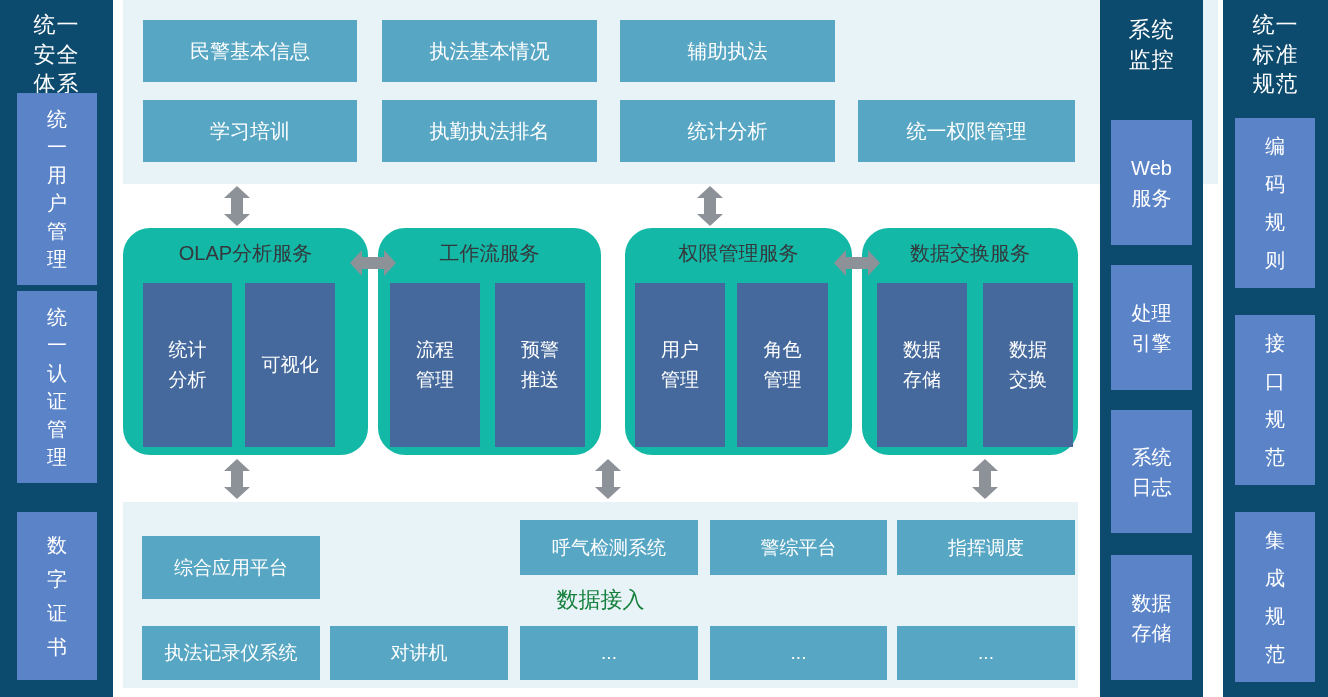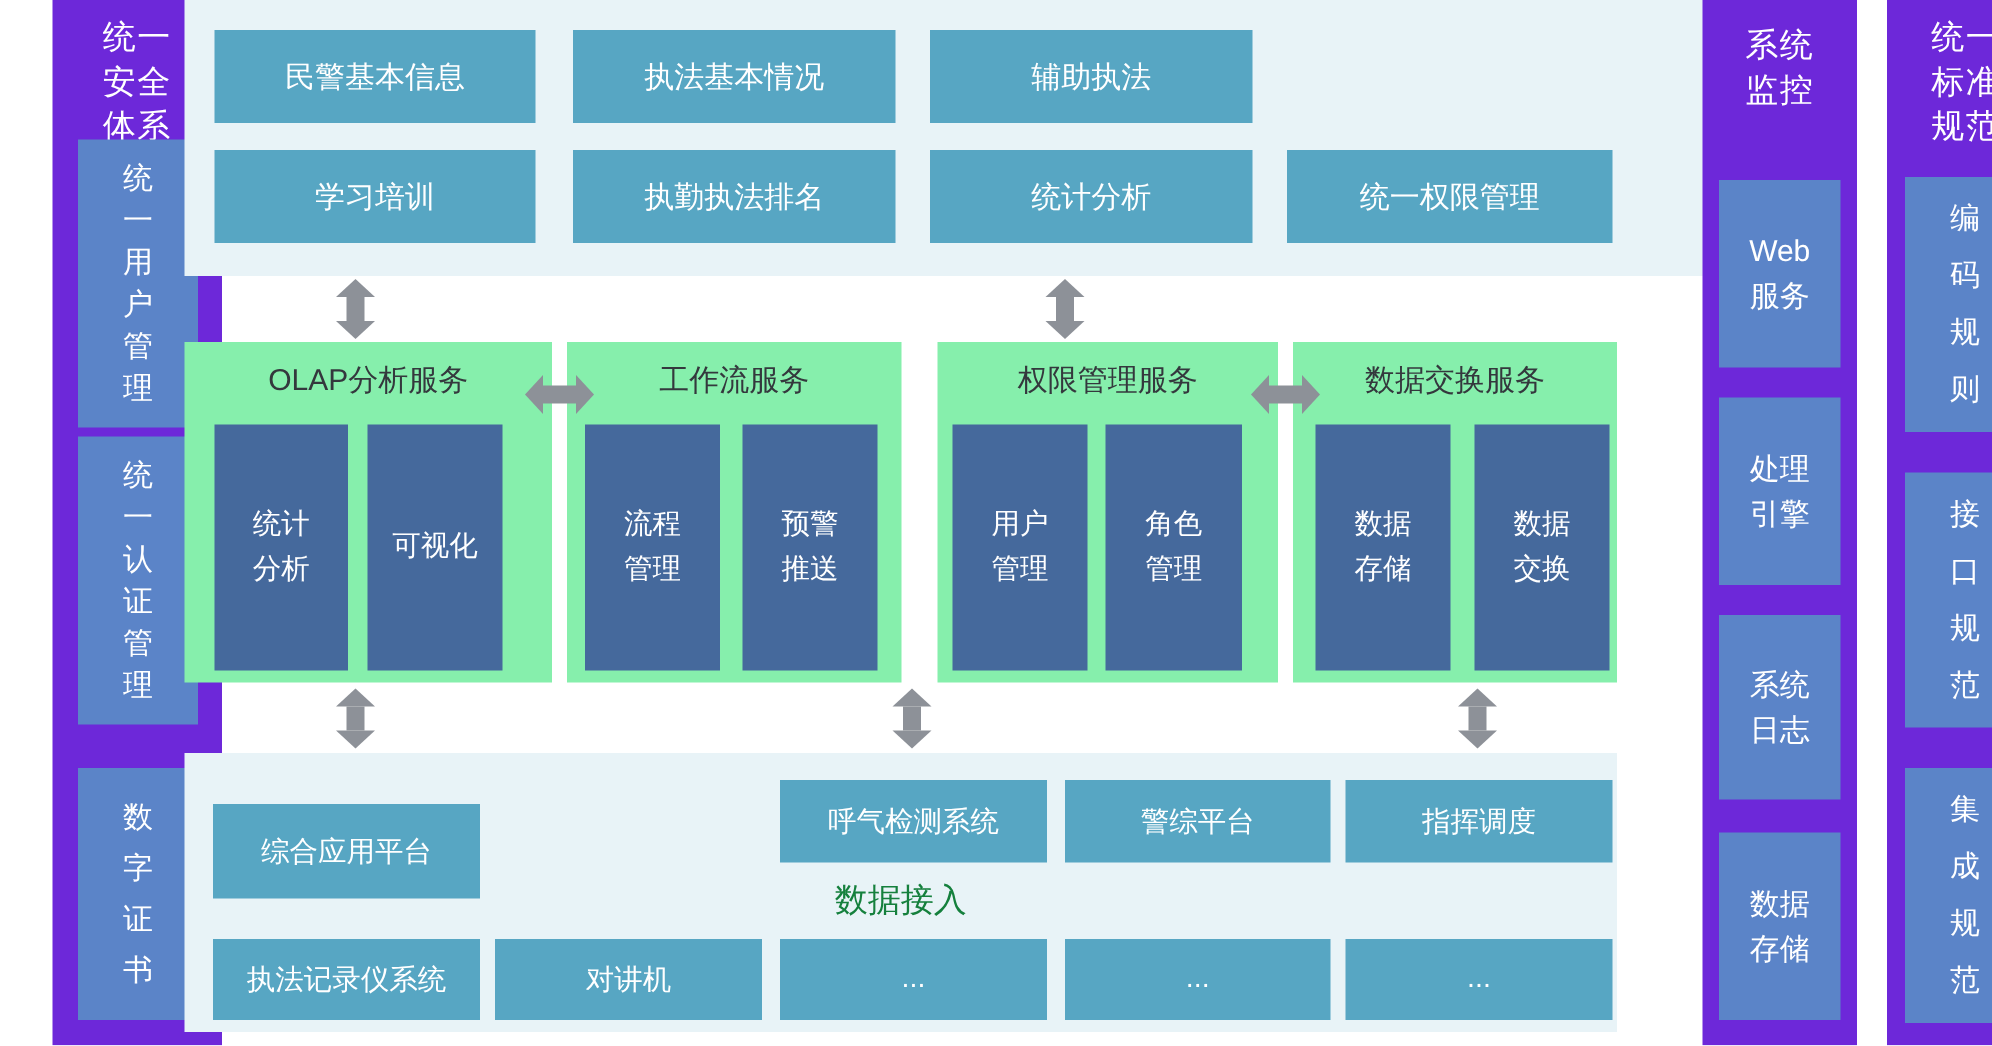--- a/index.html
+++ b/index.html
@@ -4,38 +4,38 @@
 <style>
   html,body { margin:0; padding:0; background:#ffffff; }
   .stage {
     position:relative; width:1328px; height:697px; overflow:hidden;
     background:#ffffff;
     font-family:"Liberation Sans", sans-serif;
   }
   .pre { white-space:pre-line; }
 
   
-  .gray-col { position:absolute; top:0; height:697px; background:#6d28d9;margin-left:35px; }
+  .gray-col { position:absolute; top:0; height:697px; background:#0c4a6e; }
   .col-title {
     position:absolute; left:0; right:0; text-align:center;
     color:#ffffff; font-size:22px; line-height:1.35; letter-spacing:1px;
   }
   .pillar {
     position:absolute; background:#5b84c8; color:#ffffff;
     display:flex; align-items:center; justify-content:center;
     text-align:center; font-size:20px;
   }
   .lh28 { line-height:28px; }
   .lh34 { line-height:34px; }
   .lh38 { line-height:38px; }
   .lh30 { line-height:30px; }
 
   
   .panel-light { position:absolute; background:#e8f3f7; }
-  .panel-lav   { position:absolute; background:#86efac; }
+  .panel-lav   { position:absolute; background:#14b8a6;border-radius:27px; }
 
   .btn-teal {
     position:absolute; background:#57a6c3; color:#ffffff;
     display:flex; align-items:center; justify-content:center;
     font-size:20px; text-align:center;
   }
   .btn-small { font-size:19px; }
 
   .panel-title {
     position:absolute; top:12px; left:0; right:0; text-align:center;

